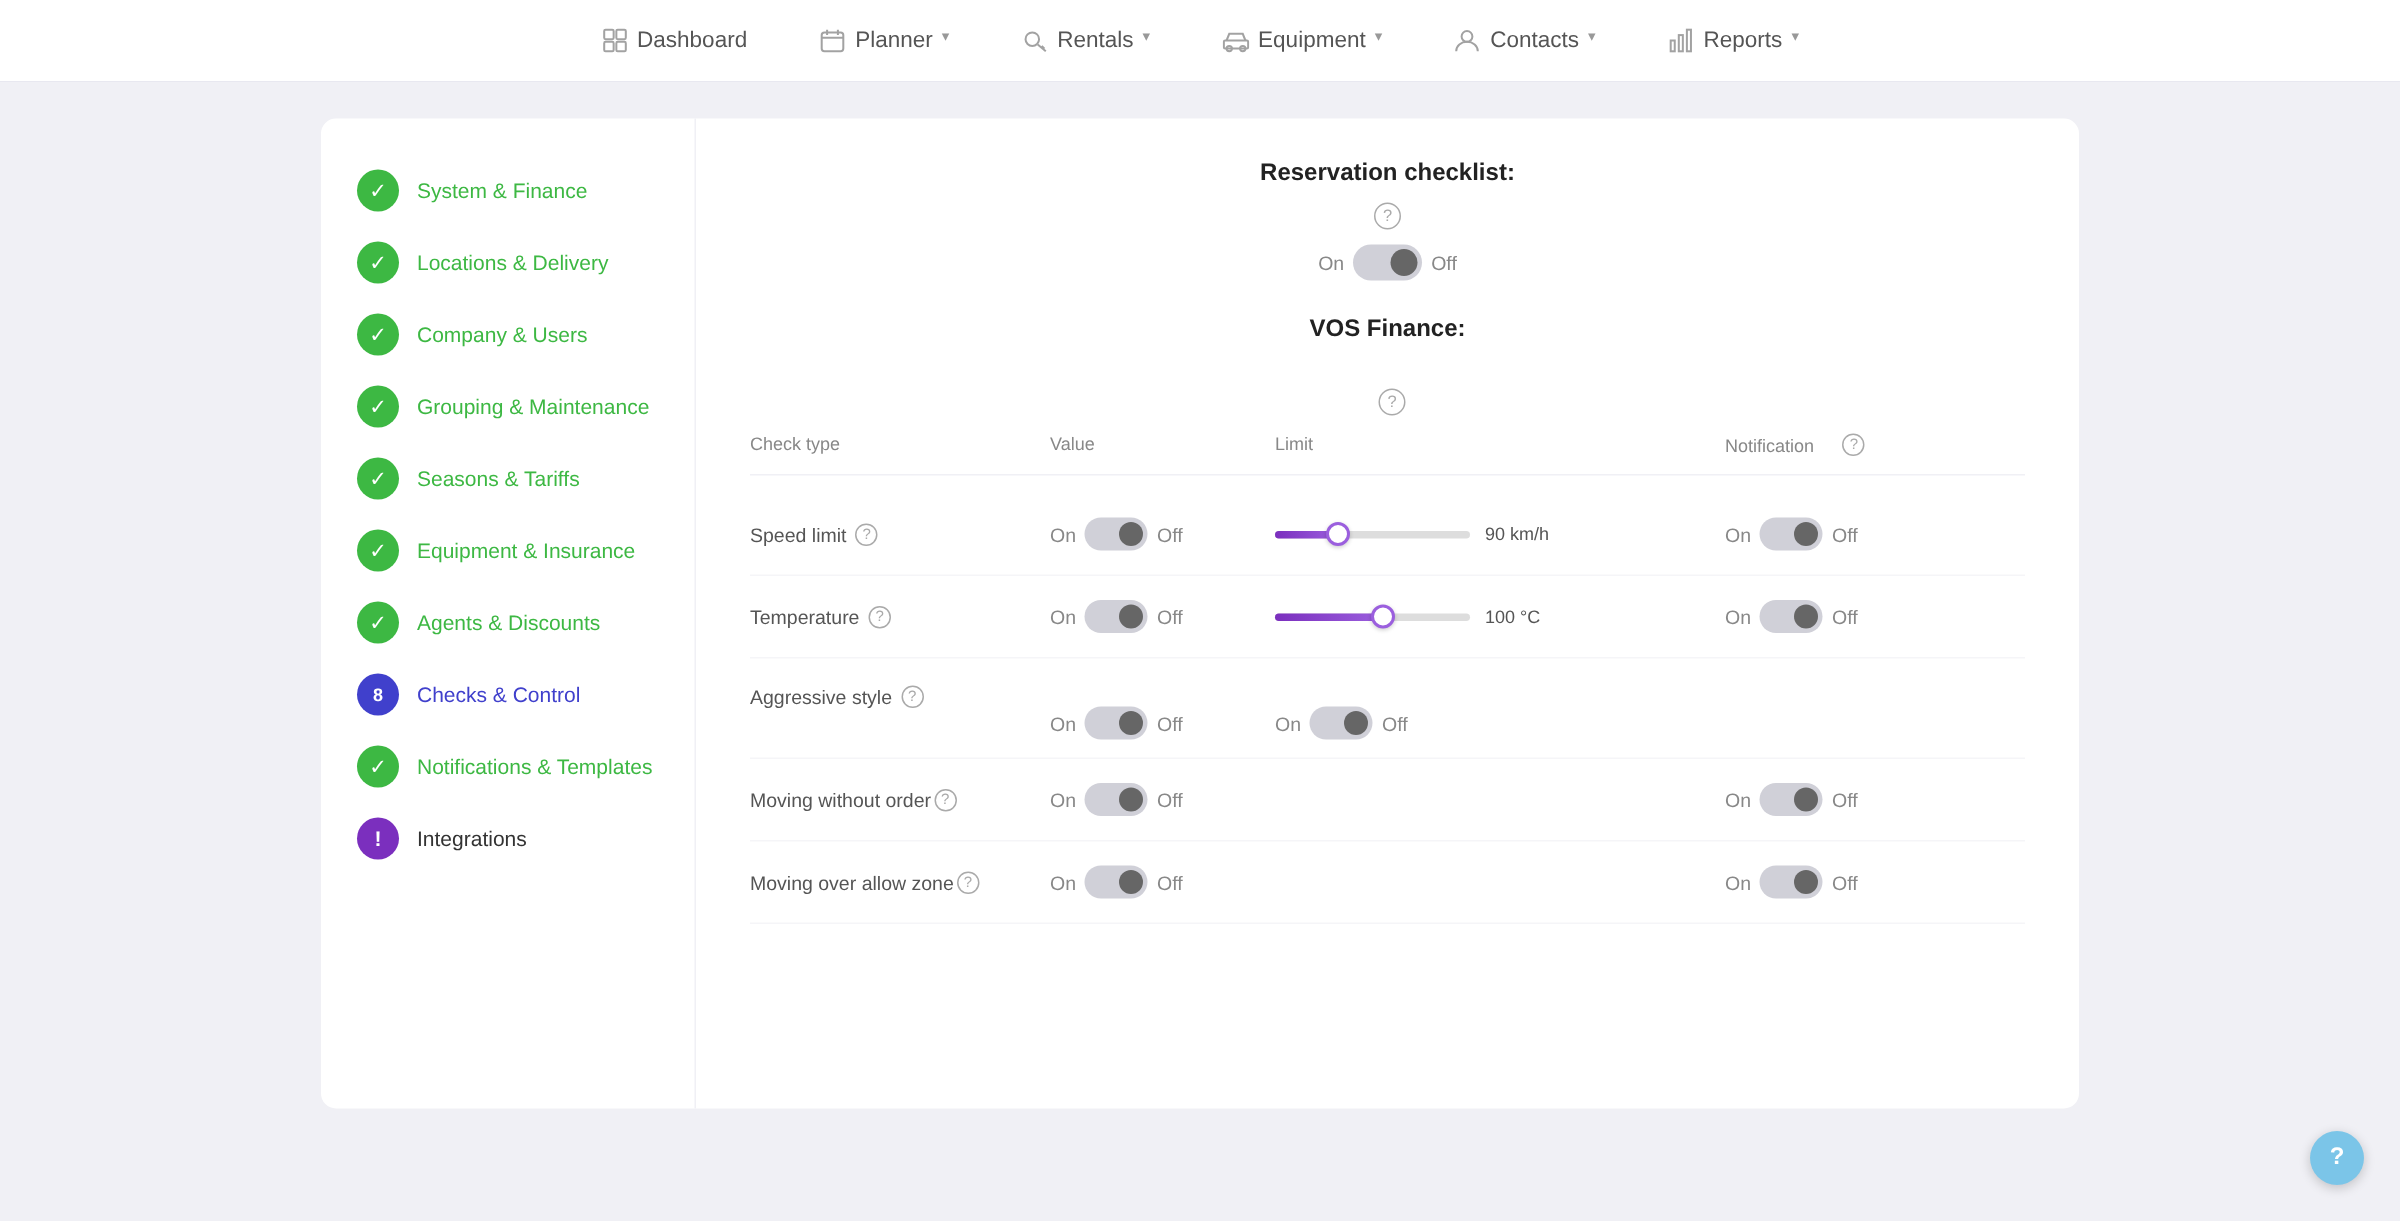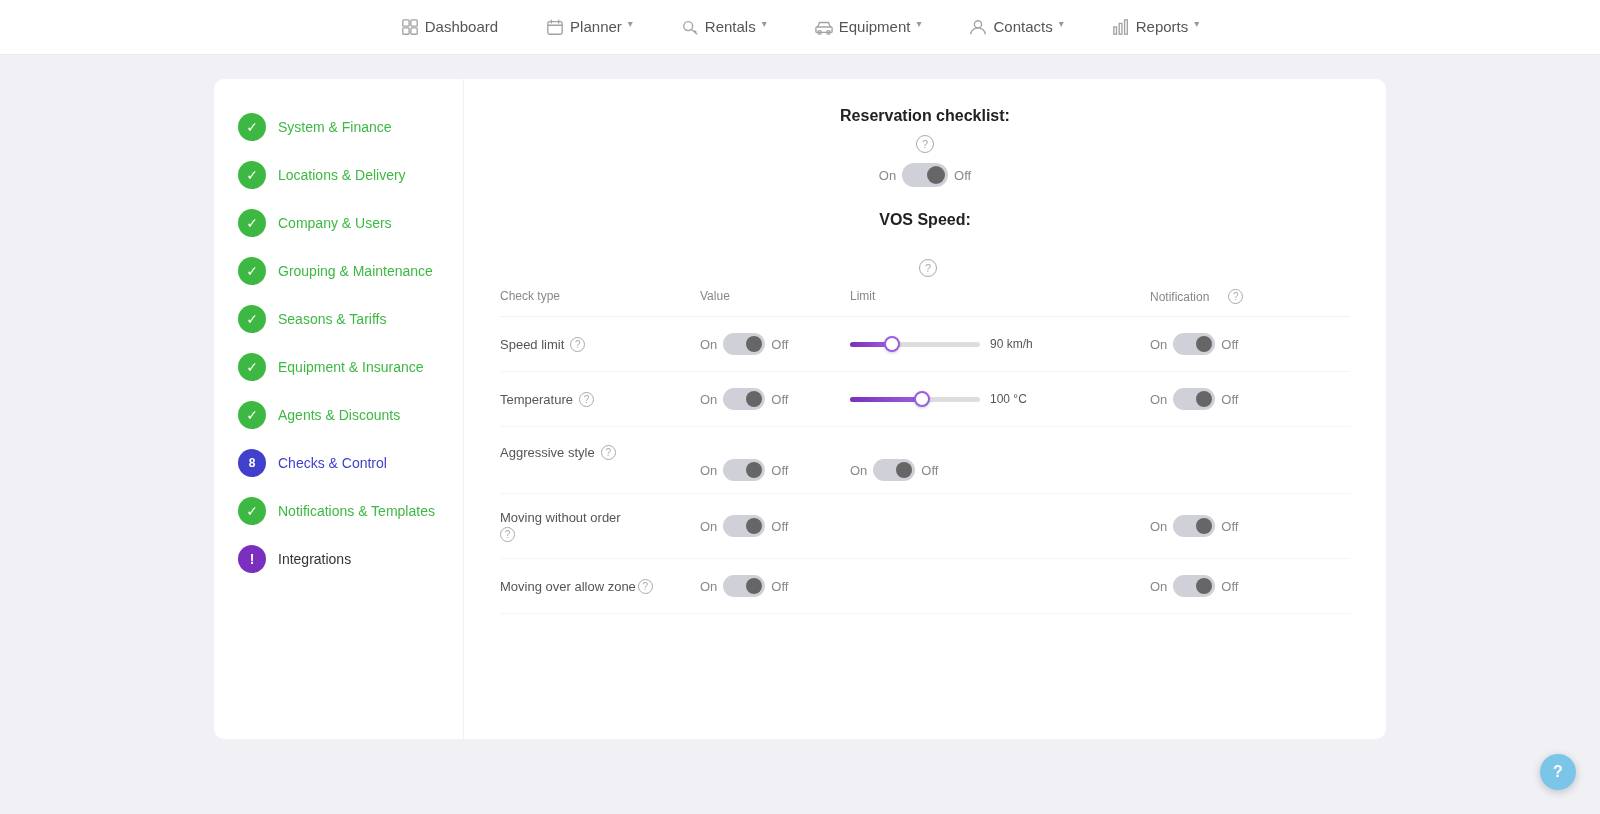--- a/index.html
+++ b/index.html
@@ -46,21 +46,21 @@
     .section-label { font-size: 16px; font-weight: 600; color: #222; }
     .help-icon { width: 18px; height: 18px; border-radius: 50%; border: 1.5px solid #aaa; display: inline-flex; align-items: center; justify-content: center; font-size: 11px; color: #aaa; cursor: pointer; }
     .toggle-group { display: flex; align-items: center; gap: 6px; }
     .toggle-label { font-size: 13px; color: #888; }
     .toggle { width: 46px; height: 24px; border-radius: 12px; background: #d0d0d8; position: relative; cursor: pointer; }
     .toggle.off .thumb { right: 3px; left: auto; background: #666; }
     .toggle .thumb { position: absolute; top: 3px; left: 3px; width: 18px; height: 18px; border-radius: 50%; background: #999; transition: all 0.2s; }
 
     
     .vos-title { font-size: 16px; font-weight: 600; color: #222; margin-bottom: 20px; }
-    .vos-table-header { display: grid; grid-template-columns: 200px 150px 300px 200px; font-size: 12px; color: #888; font-weight: 500; padding: 0 0 12px 0; border-bottom: 1px solid #f0f0f5; margin-bottom: 0; }
+    .vos-table-header { display: grid; grid-template-columns: 200px 150px 300px 200px; font-size: 12px; color: #888; font-weight: 500; padding: 0 0 12px 0; border-bottom: 1px solid #f0f0f5; margin-bottom: 12px; }
     .vos-row { display: grid; grid-template-columns: 200px 150px 300px 200px; align-items: center; padding: 16px 0; border-bottom: 1px solid #f5f5f8; }
     .vos-row.multi { align-items: start; padding: 12px 0; }
     .check-type { font-size: 13px; color: #555; display: flex; align-items: center; gap: 6px; }
     .value-cell { display: flex; align-items: center; gap: 6px; }
     .limit-cell { display: flex; flex-direction: column; gap: 6px; }
     .limit-row { display: flex; align-items: center; gap: 10px; }
     .notif-cell { display: flex; align-items: center; gap: 6px; }
 
     
     .slider-wrap { position: relative; width: 130px; height: 16px; display: flex; align-items: center; }
@@ -226,21 +226,21 @@
           <div class="toggle-group">
             <span class="toggle-label">On</span>
             <div class="toggle off">
               <div class="thumb"></div>
             </div>
             <span class="toggle-label">Off</span>
           </div>
         </div>
 
         <div class="section-row" style="margin-bottom: 12px;">
-          <span class="vos-title">VOS Speed:</span>
+          <span class="vos-title">VOS Finance:</span>
           <span class="help-icon" style="margin-left: 6px;">?</span>
         </div>
 
         <div class="vos-table-header">
           <span>Check type</span>
           <span>Value</span>
           <span>Limit</span>
           <div class="notif-header">
             <span>Notification</span>
             <span class="help-icon" style="width:15px;height:15px;font-size:10px;">?</span>
@@ -326,21 +326,21 @@
           <div class="notif-cell" style="padding-top:20px;">
             <span class="toggle-label">On</span>
             <div class="toggle-sm">
               <div class="thumb"></div>
             </div>
             <span class="toggle-label">Off</span>
           </div>
         </div>
 
         <div class="vos-row">
-          <div class="check-type" style="flex-direction:column; align-items:flex-start; gap:2px;">
+          <div class="check-type" style="flex-direction:row; align-items:flex-start; gap:2px;">
             <span>Moving without order</span>
             <span class="help-icon" style="width:15px;height:15px;font-size:10px;">?</span>
           </div>
           <div class="value-cell">
             <span class="toggle-label">On</span>
             <div class="toggle-sm">
               <div class="thumb"></div>
             </div>
             <span class="toggle-label">Off</span>
           </div>

